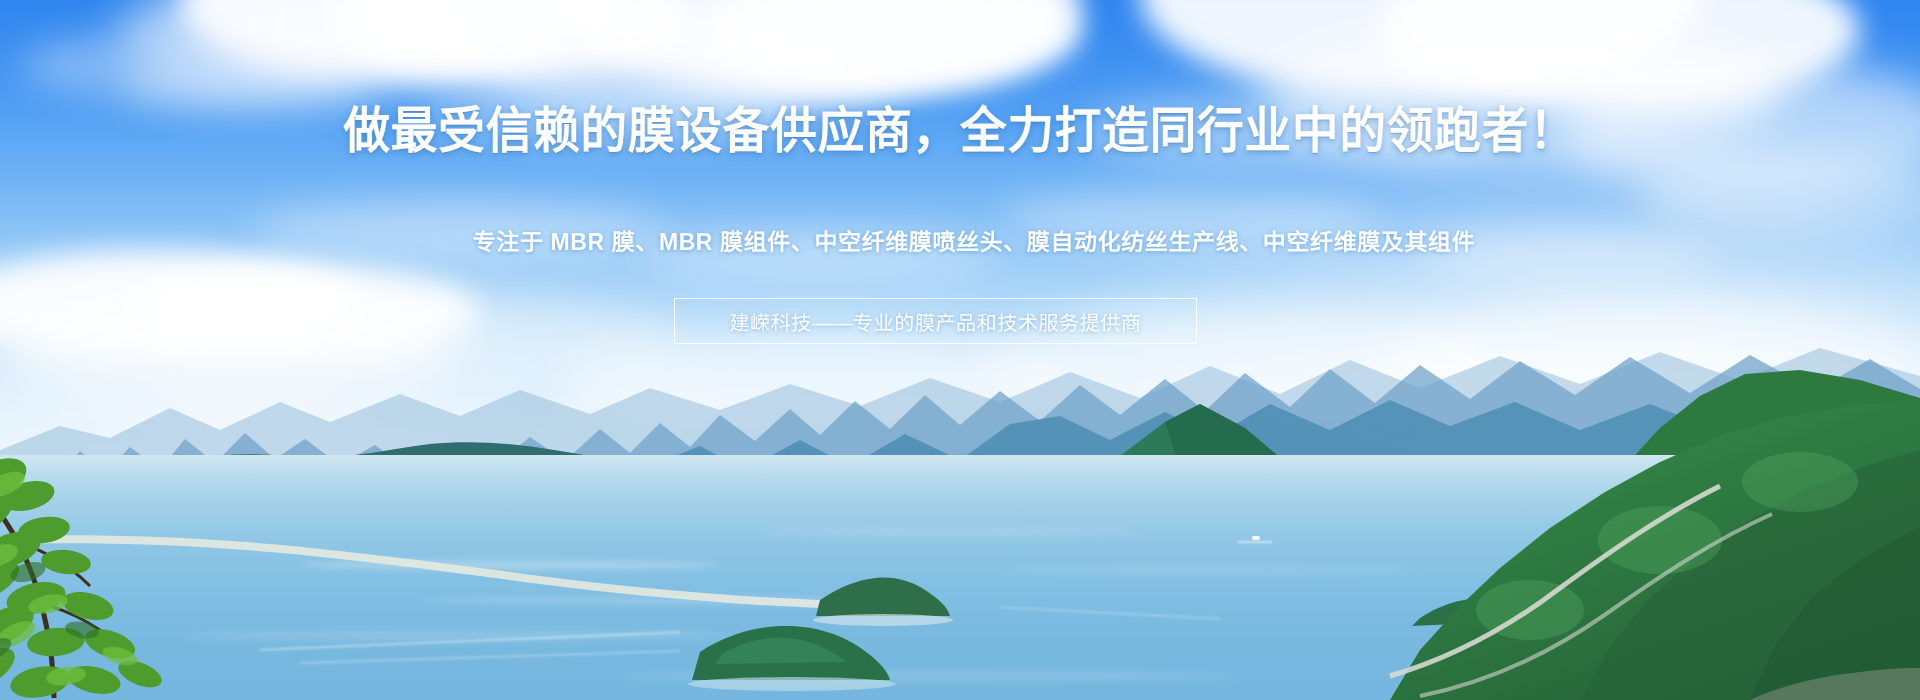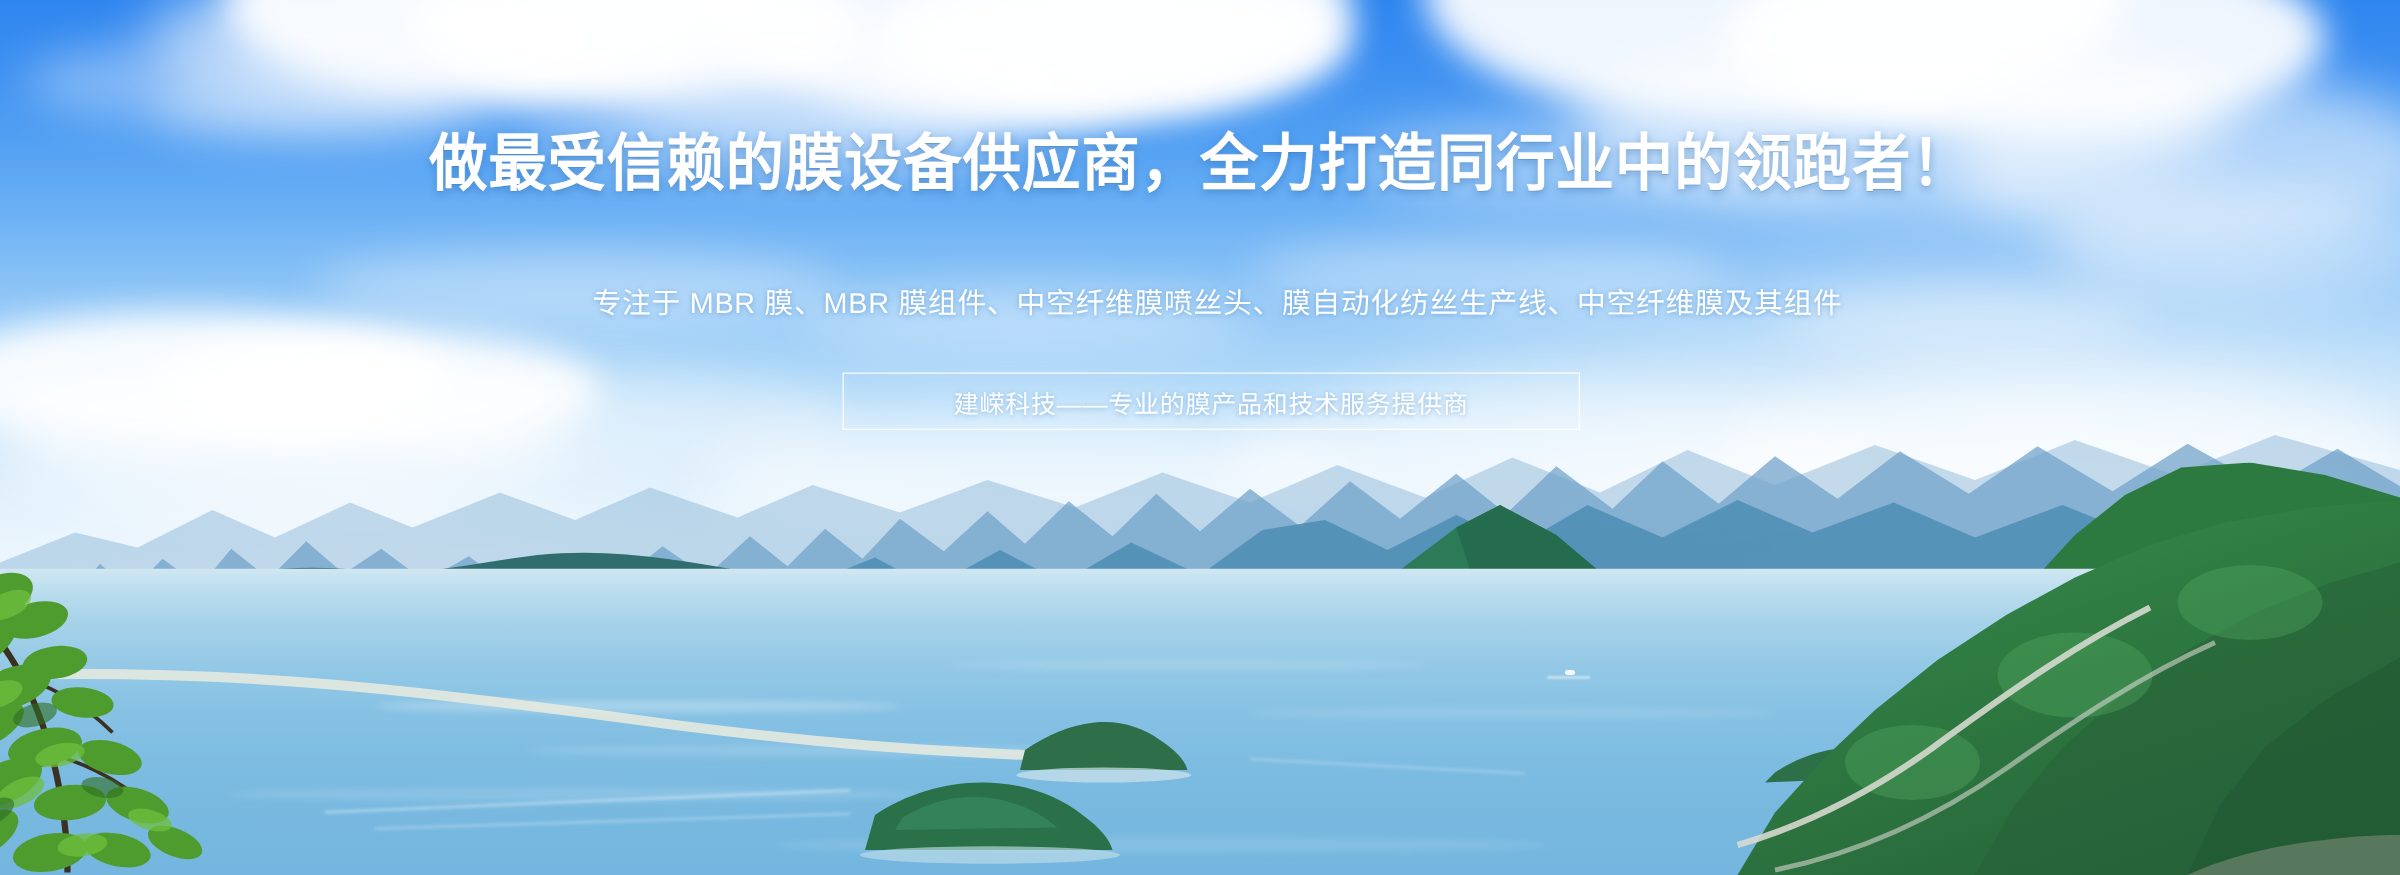--- a/index.html
+++ b/index.html
@@ -112,32 +112,32 @@
       0 0 1px rgba(255,255,255,.9);
     white-space:nowrap;
   }
 
   .subline{
     position:absolute;
     left:0; top:228px; width:1920px;
     text-align:center;
     color:#ffffff;
     font-size:23px;
-    font-weight:normal;
+    font-weight:bold;
     letter-spacing:0.6px;
     line-height:1.3;
     text-shadow:0 1px 4px rgba(40,110,180,.45);
     white-space:nowrap;
     padding-left:28px;
   }
 
   .tagbox{
     position:absolute;
     left:674px; top:298px;
-    width:590px; height:46px;
+    width:523px; height:46px;
     border:1px solid rgba(255,255,255,.92);
     display:flex; align-items:center; justify-content:center;
   }
   .tagbox span{
     color:#ffffff;
     font-size:20px;
     letter-spacing:0.6px;
     text-shadow:0 1px 4px rgba(40,110,180,.40);
     white-space:nowrap;
   }

